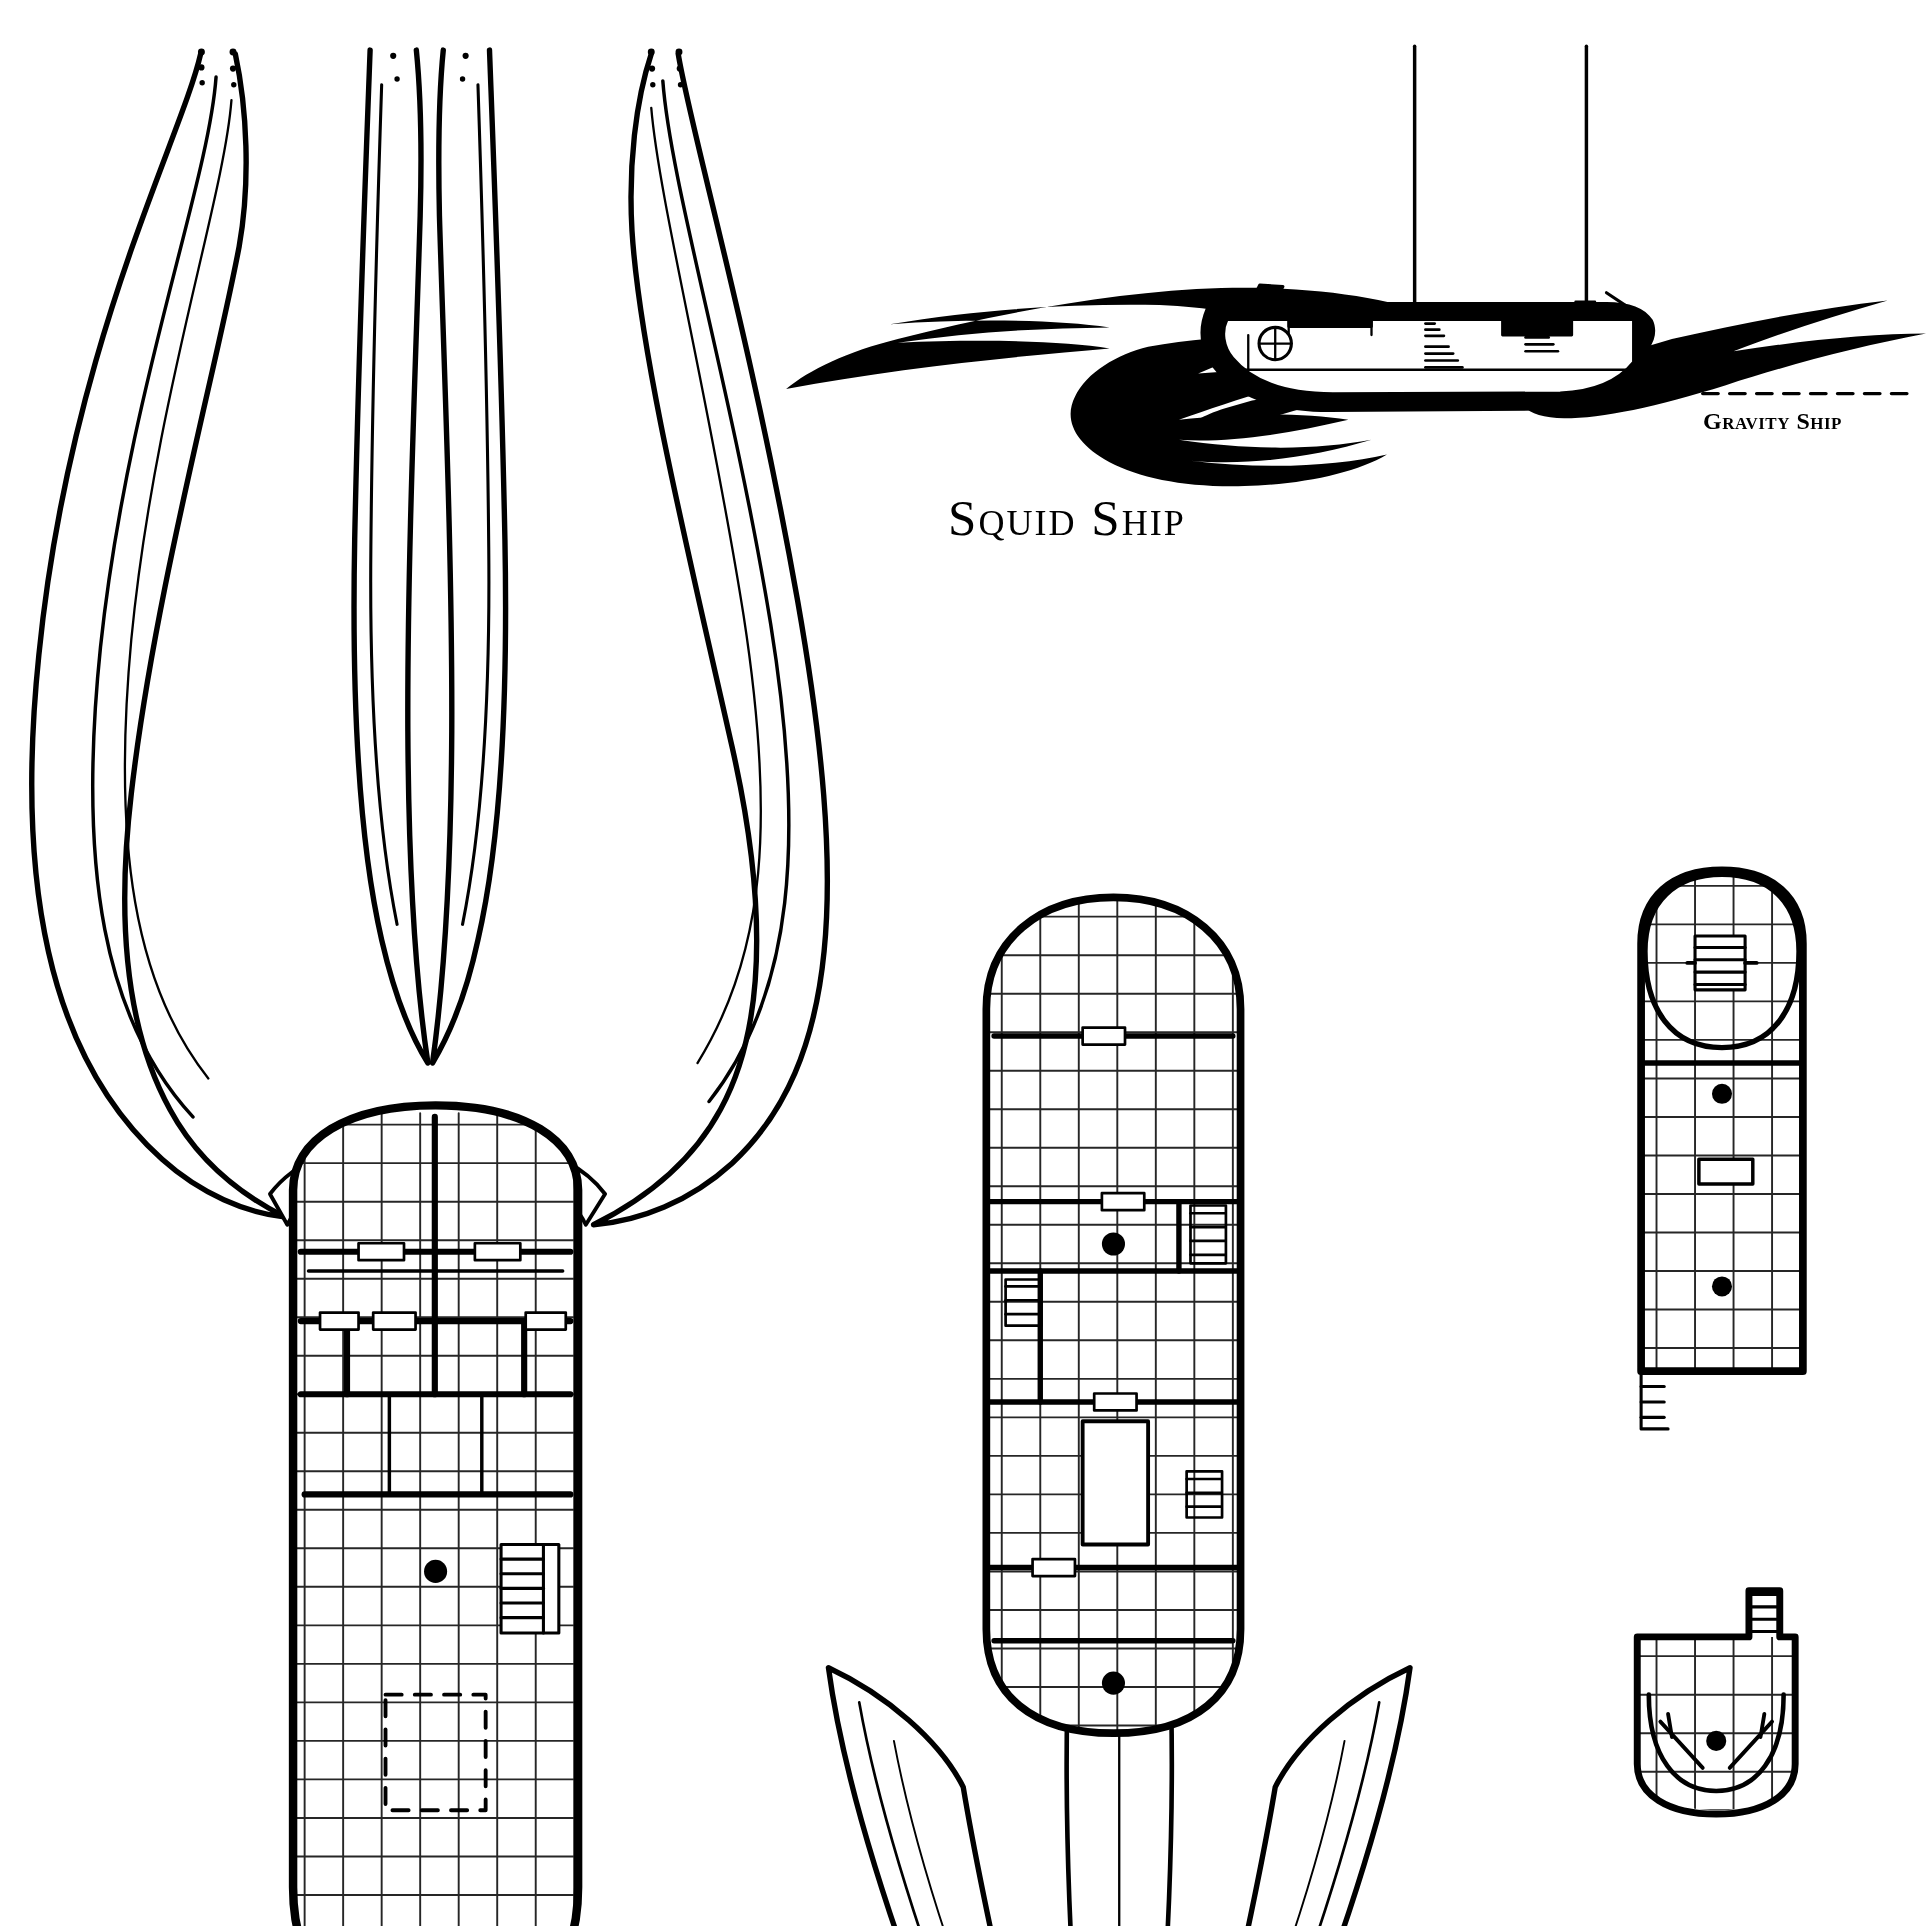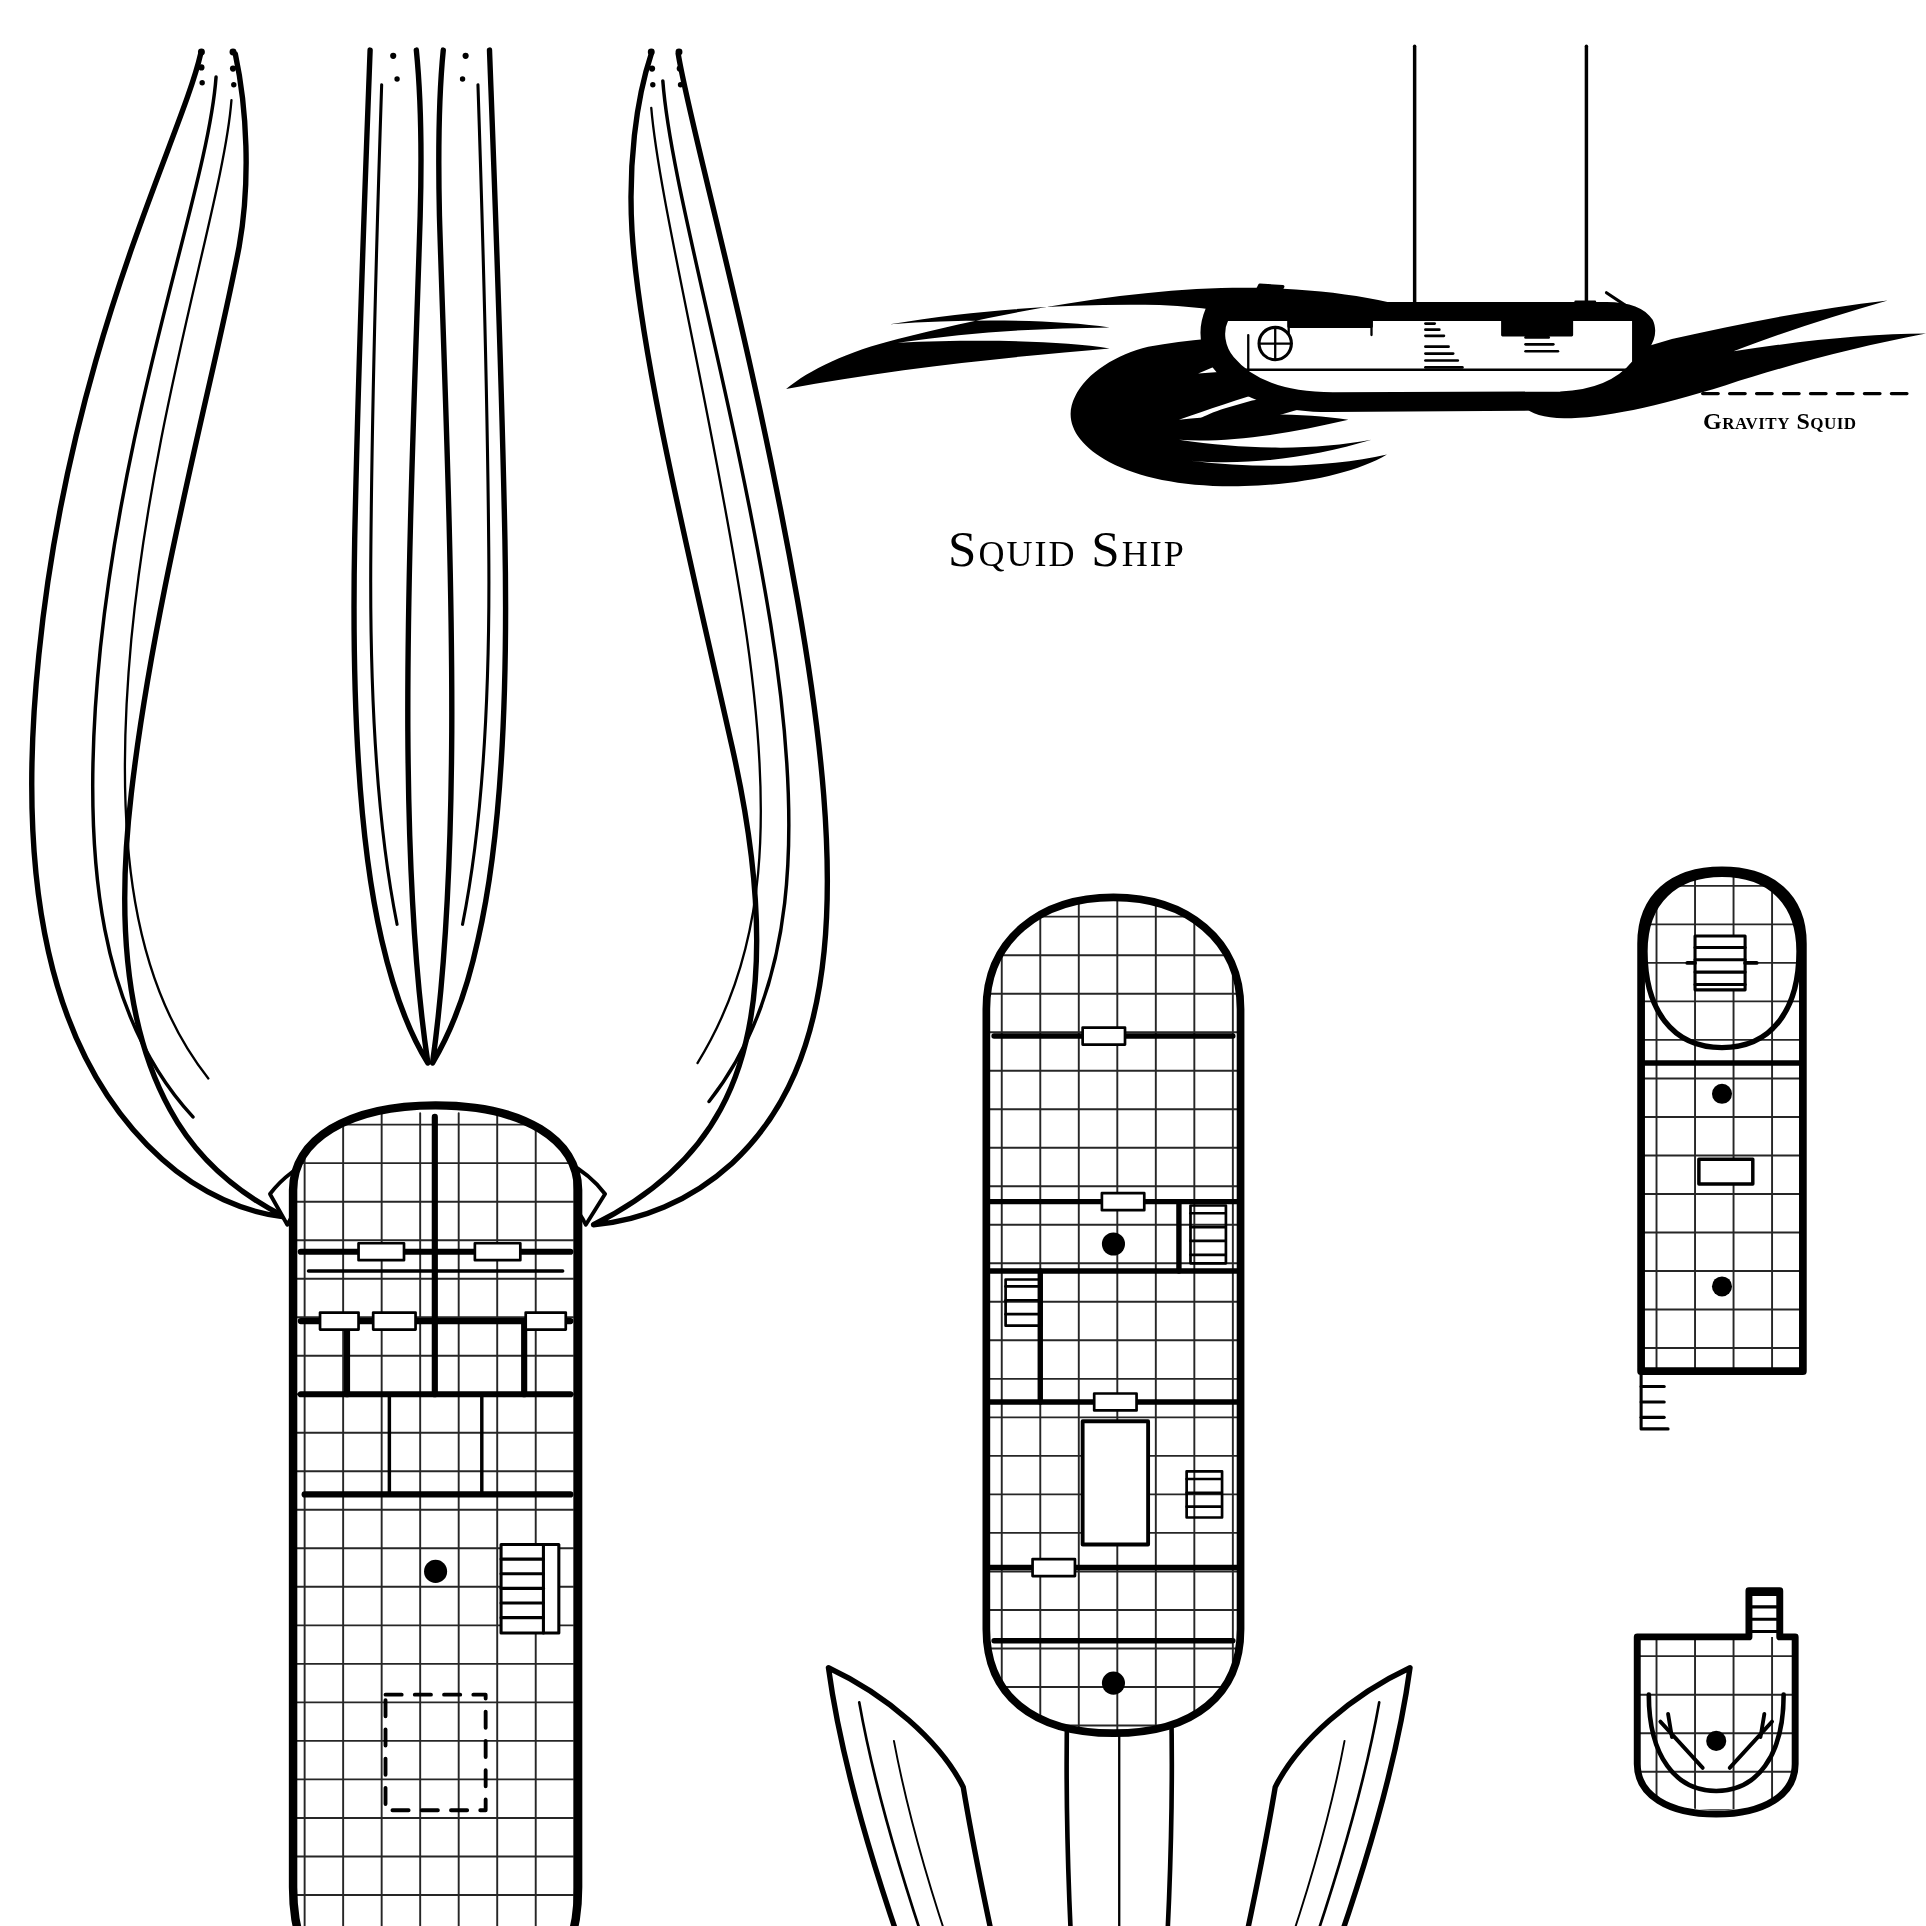--- a/index.html
+++ b/index.html
@@ -30,21 +30,20 @@
     font-variant: small-caps;
     letter-spacing: 0.04em;
     color: #000000;
     white-space: nowrap;
   }
   #ship-title {
     left: 948px;
     top: 489px;
     font-size: 51px;
     font-weight: 400;
-    margin-top: 31px;
   }
   #gravity-plane-label {
     left: 1703px;
     top: 408px;
     font-size: 24px;
     font-weight: 700;
     font-family: "Liberation Serif", serif;
     font-variant: small-caps;
     letter-spacing: 0.02em;
   }
@@ -475,16 +474,16 @@
         </g>
 
         <circle cx="4455" cy="4520" r="26" fill="#000000" stroke="none"></circle>
       </g>
 
     </g>
   </svg>
 
   <div class="title-text" id="ship-title">Squid Ship</div>
 
-  <div class="title-text" id="gravity-plane-label">Gravity Squid</div>
+  <div class="title-text" id="gravity-plane-label">Gravity Ship</div>
 
 </div>
 
 
 </body></html>

